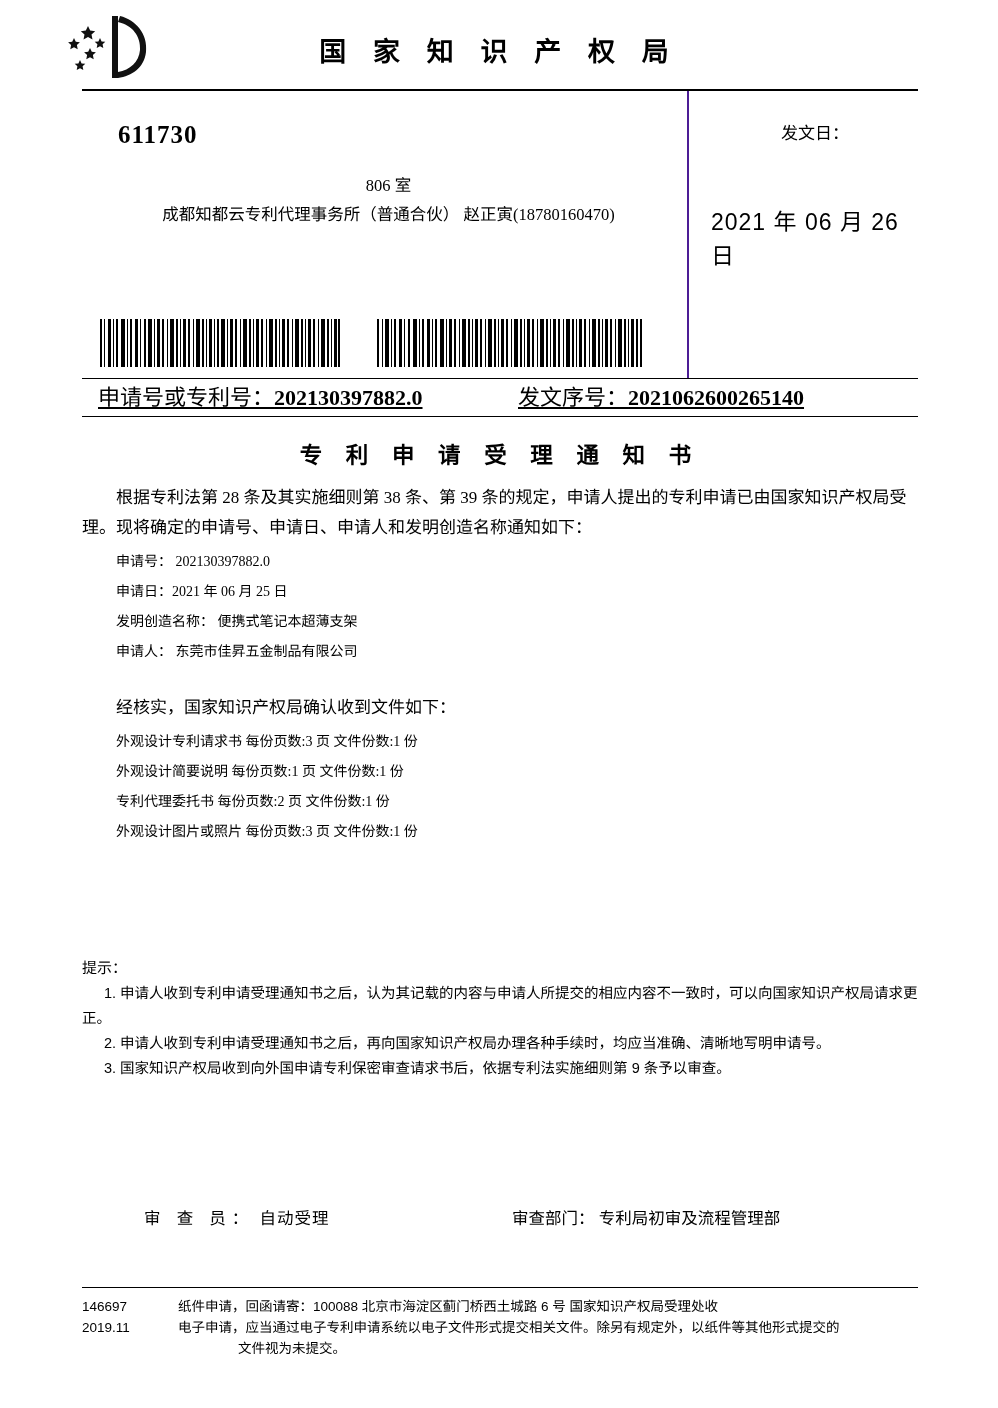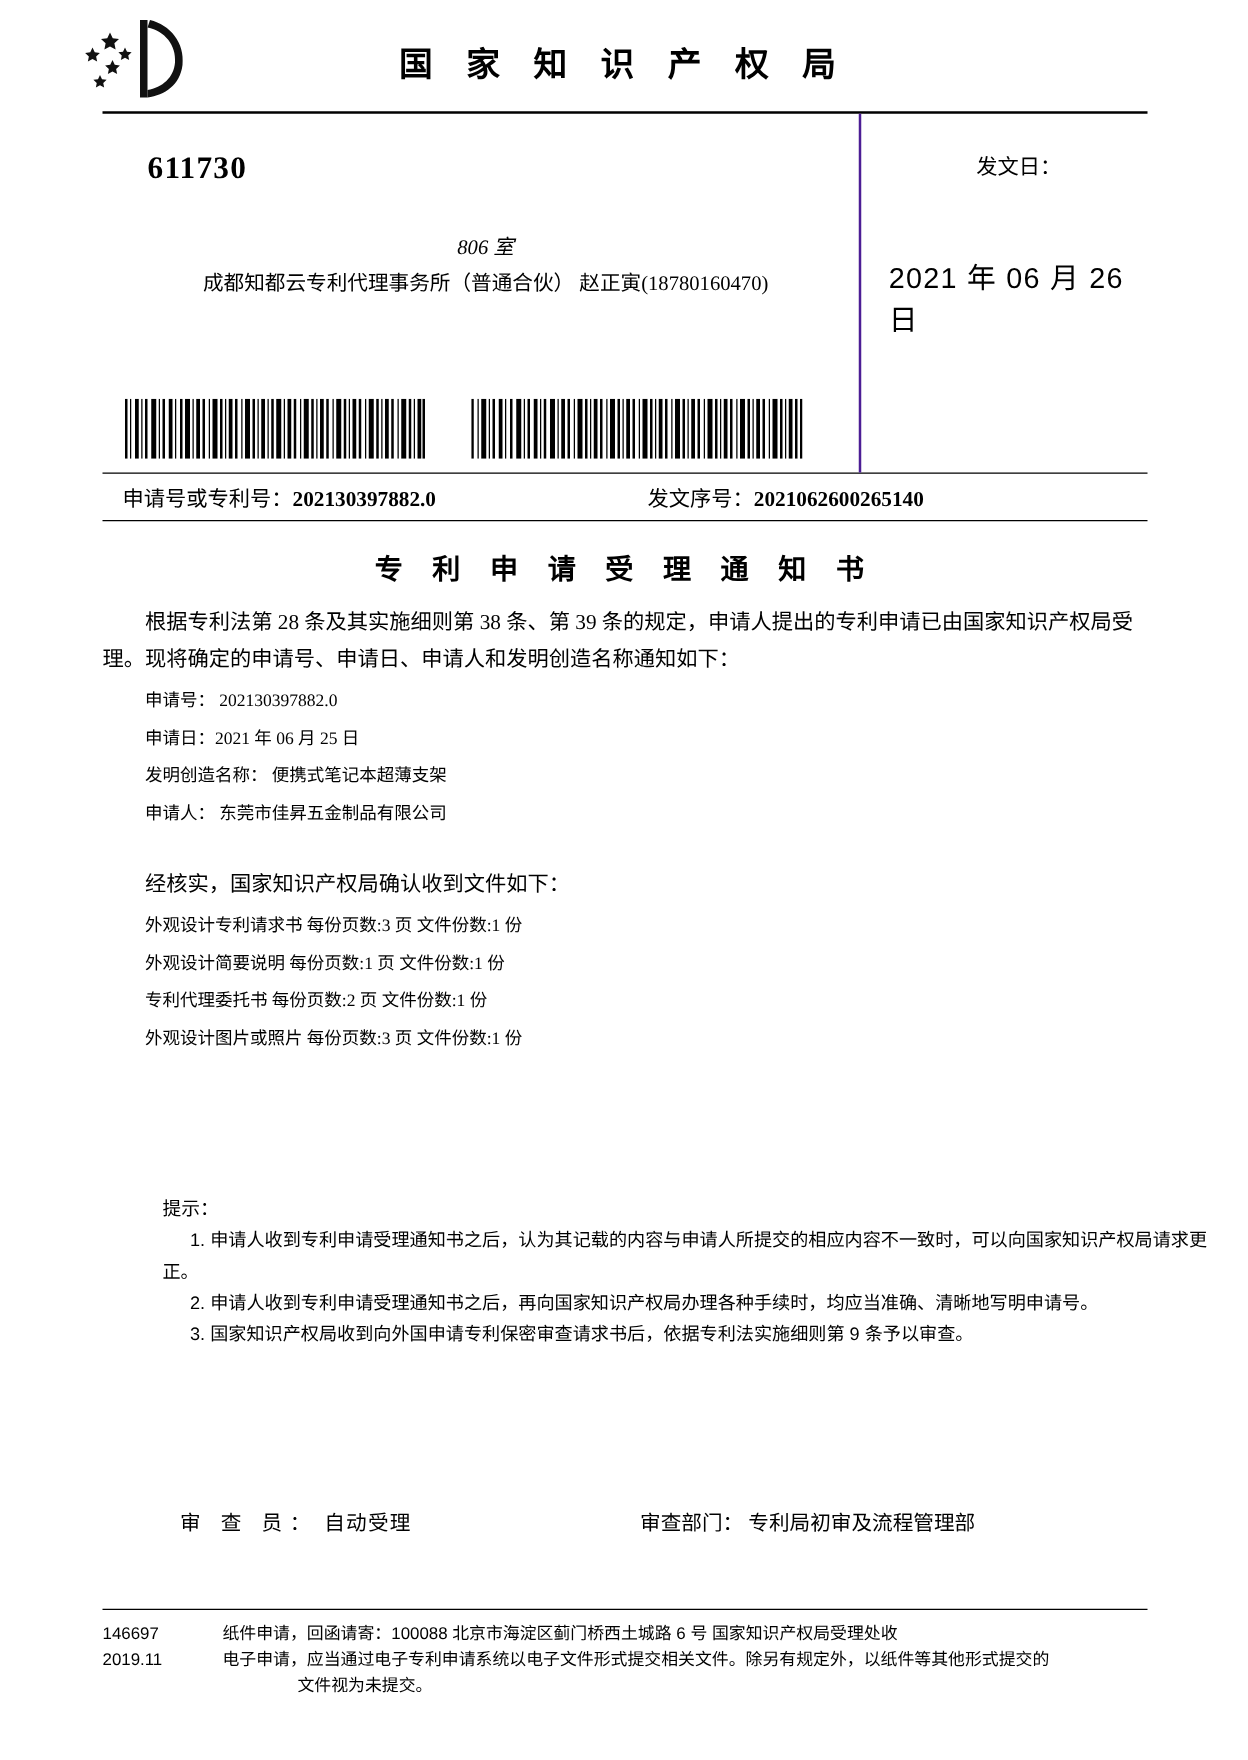--- a/index.html
+++ b/index.html
@@ -82,22 +82,21 @@
   .addr-lines {
     position: absolute;
     left: 16px;
     right: 8px;
     top: 78px;
     text-align: center;
     font-size: 16.5px;
     line-height: 29px;
   }
   .addr-line2 {
-    margin-top: 14px;
-    font-style: italic;
+    margin-top: 2px;
   }
   .send-date-label {
     position: absolute;
     left: 92px;
     top: 28px;
     font-size: 17px;
   }
   .send-date-value {
     position: absolute;
     left: 22px;
@@ -113,23 +112,23 @@
     height: 48px;
     background-repeat: repeat-x;
   }
   #barcode-1 { left: 18px; top: 228px; width: 240px; }
   #barcode-2 { left: 295px; top: 228px; width: 265px; }
 
   
   .numrow {
     display: flex;
     height: 37px;
-    align-items: center;
     border-top: 1px solid #000;
-    font-size: 17px;
+    font-size: 22px;
+    text-decoration: underline;
   }
   .numrow .appno {
     padding-left: 16px;
     width: 420px;
   }
   .numrow .serial {
     flex: 1;
   }
   .bold { font-weight: bold; }
 
@@ -170,21 +169,20 @@
     padding-left: 34px;
   }
 
   
   .tips {
     position: absolute;
     left: 82px;
     top: 955px;
     width: 840px;
     font-family: "Liberation Sans", "DejaVu Sans", sans-serif;
-    margin-left: 48px;
   }
   .tips-head {
     font-size: 15px;
     line-height: 26px;
   }
   .tips-item {
     font-size: 14.5px;
     line-height: 25px;
     text-indent: 22px;
   }

